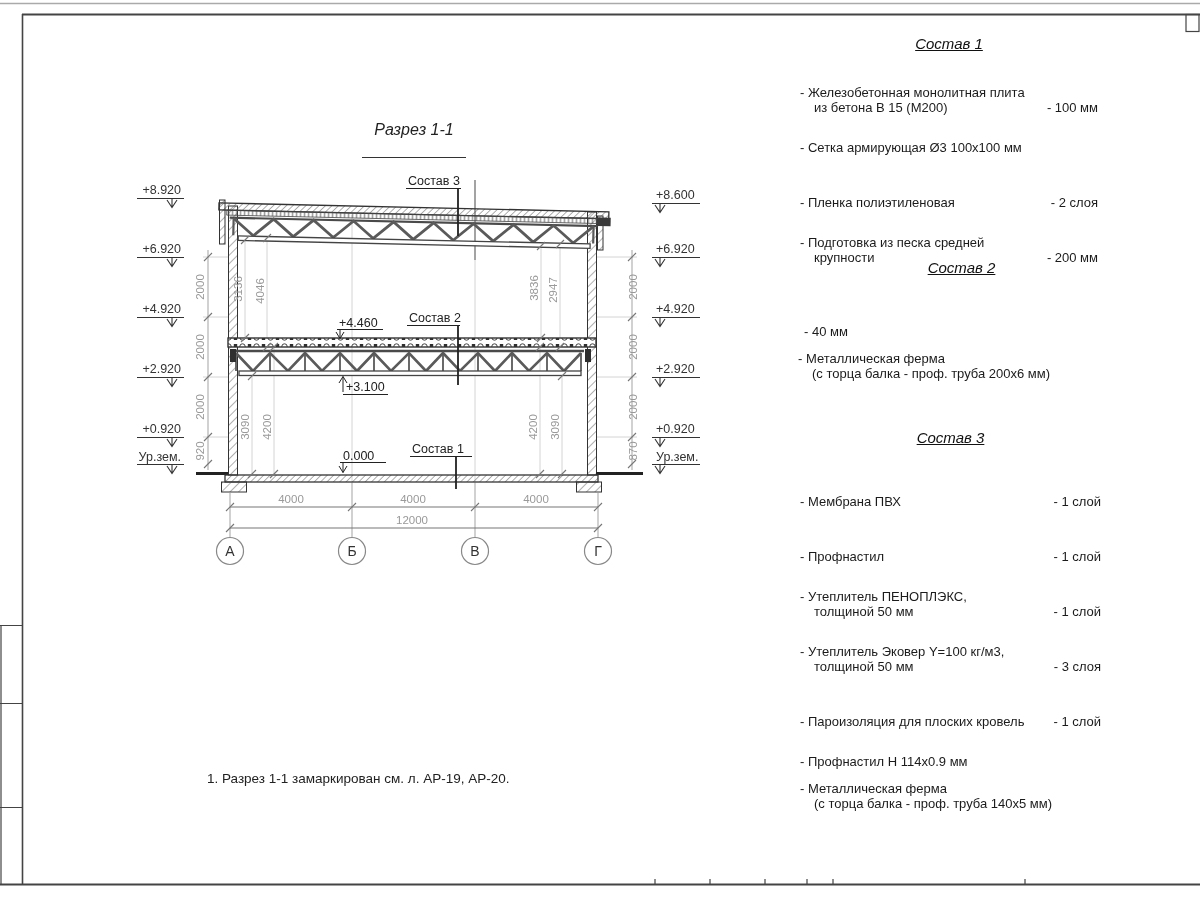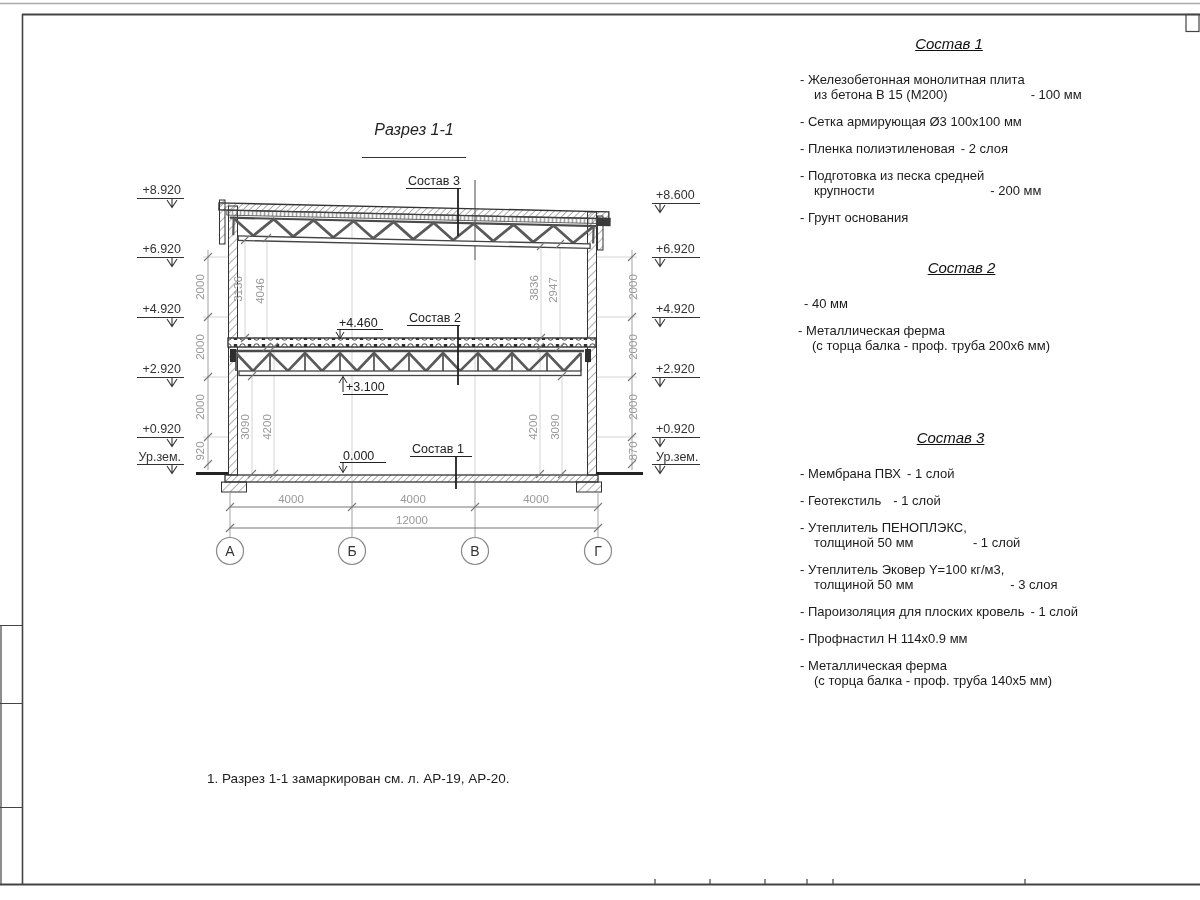--- a/index.html
+++ b/index.html
@@ -4,23 +4,23 @@
 <style>
   html,body{margin:0;padding:0;background:#fff;}
   .sheet{position:relative;width:1200px;height:900px;background:#fff;overflow:hidden;
          font-family:"Liberation Sans",sans-serif;color:#1b1b1b;}
   .sheet svg{position:absolute;left:0;top:0;}
   .dwg-title{position:absolute;left:362px;top:121px;width:104px;text-align:center;
     font-size:16px;font-style:italic;color:#222;border-bottom:1.3px solid #333;padding-bottom:18px;}
   .spec{position:absolute;font-size:13px;line-height:15px;color:#1b1b1b;}
   .spec-title{font-size:15px;font-style:italic;text-decoration:underline;text-align:center;
     margin-bottom:21px;color:#111;}
-  .spec .row{display:flex;align-items:flex-end;margin-bottom:12px;}
+  .spec .row{display:flex;justify-content:space-between;align-items:flex-end;margin-bottom:12px;}
   .spec .nm{padding-left:14px;text-indent:-14px;white-space:pre-line;}
-  .spec .val{white-space:nowrap;margin-left:6px;}
+  .spec .val{white-space:nowrap;margin-left:6px;margin-top:28px;}
   .note{position:absolute;left:207px;top:747px;font-size:13.5px;color:#222;margin-top:24px;}
 </style>
 </head>
 <body>
 
 <div class="sheet">
 
 <svg width="1200" height="900" viewBox="0 0 1200 900">
   <defs>
     <pattern id="wh" patternUnits="userSpaceOnUse" width="6" height="6" patternTransform="rotate(45)">
@@ -207,24 +207,20 @@
       </div>
   <div class="row">
         <div class="nm">- Пленка полиэтиленовая</div>
         <div class="val">-  2 слоя</div>
       </div>
   <div class="row">
         <div class="nm">- Подготовка из песка средней
 крупности</div>
         <div class="val">- 200 мм</div>
       </div>
-  <div class="row">
-        <div class="nm">- Грунт основания</div>
-        <div class="val"></div>
-      </div>
 </div>
 
 <div class="spec" style="left:798px;top:260px;width:327px;">
   <div class="spec-title">Состав 2</div>
   <div class="row">
         <div class="val">- 40 мм</div>
       </div>
   <div class="row">
         <div class="nm">- Металлическая ферма
 (с торца балка - проф. труба 200х6 мм)</div>
@@ -232,21 +228,21 @@
       </div>
 </div>
 
 <div class="spec" style="left:800px;top:430px;width:301px;">
   <div class="spec-title">Состав 3</div>
   <div class="row">
         <div class="nm">- Мембрана ПВХ</div>
         <div class="val">- 1 слой</div>
       </div>
   <div class="row">
-        <div class="nm">- Геотекстиль</div>
+        <div class="nm">- Профнастил</div>
         <div class="val">- 1 слой</div>
       </div>
   <div class="row">
         <div class="nm">- Утеплитель ПЕНОПЛЭКС,
 толщиной 50 мм</div>
         <div class="val">- 1 слой</div>
       </div>
   <div class="row">
         <div class="nm">- Утеплитель Эковер Y=100 кг/м3,
 толщиной 50 мм</div>

